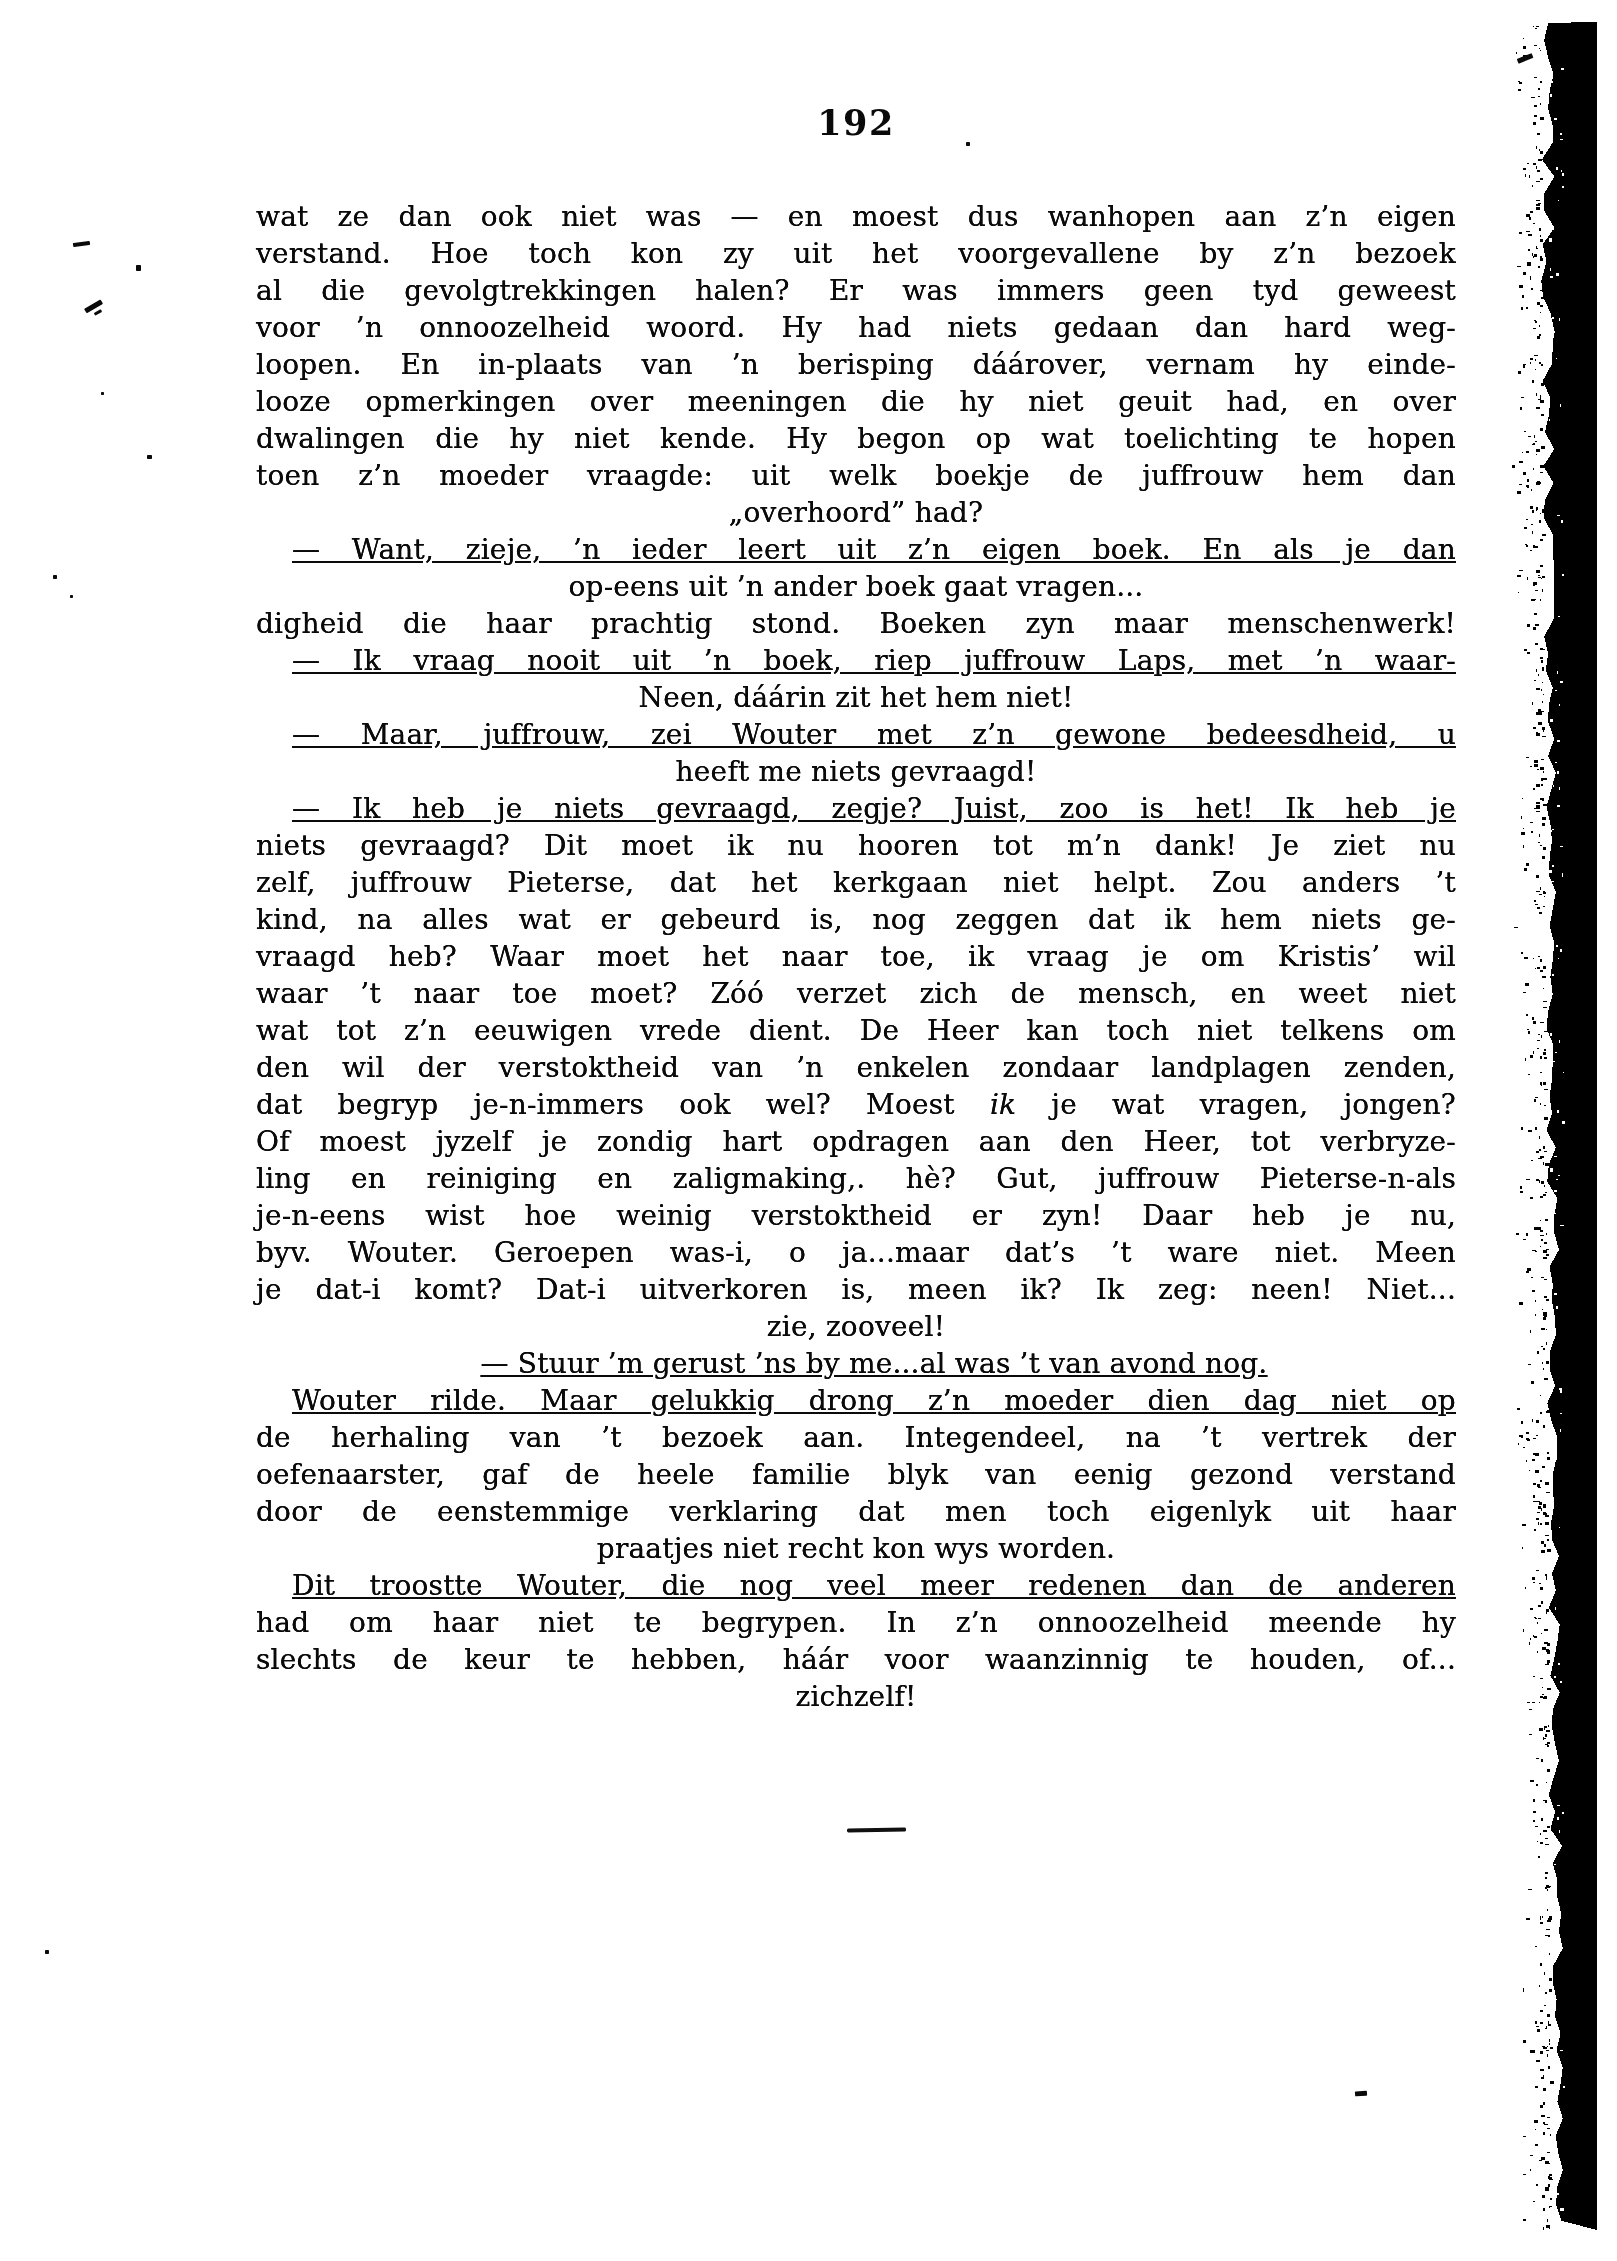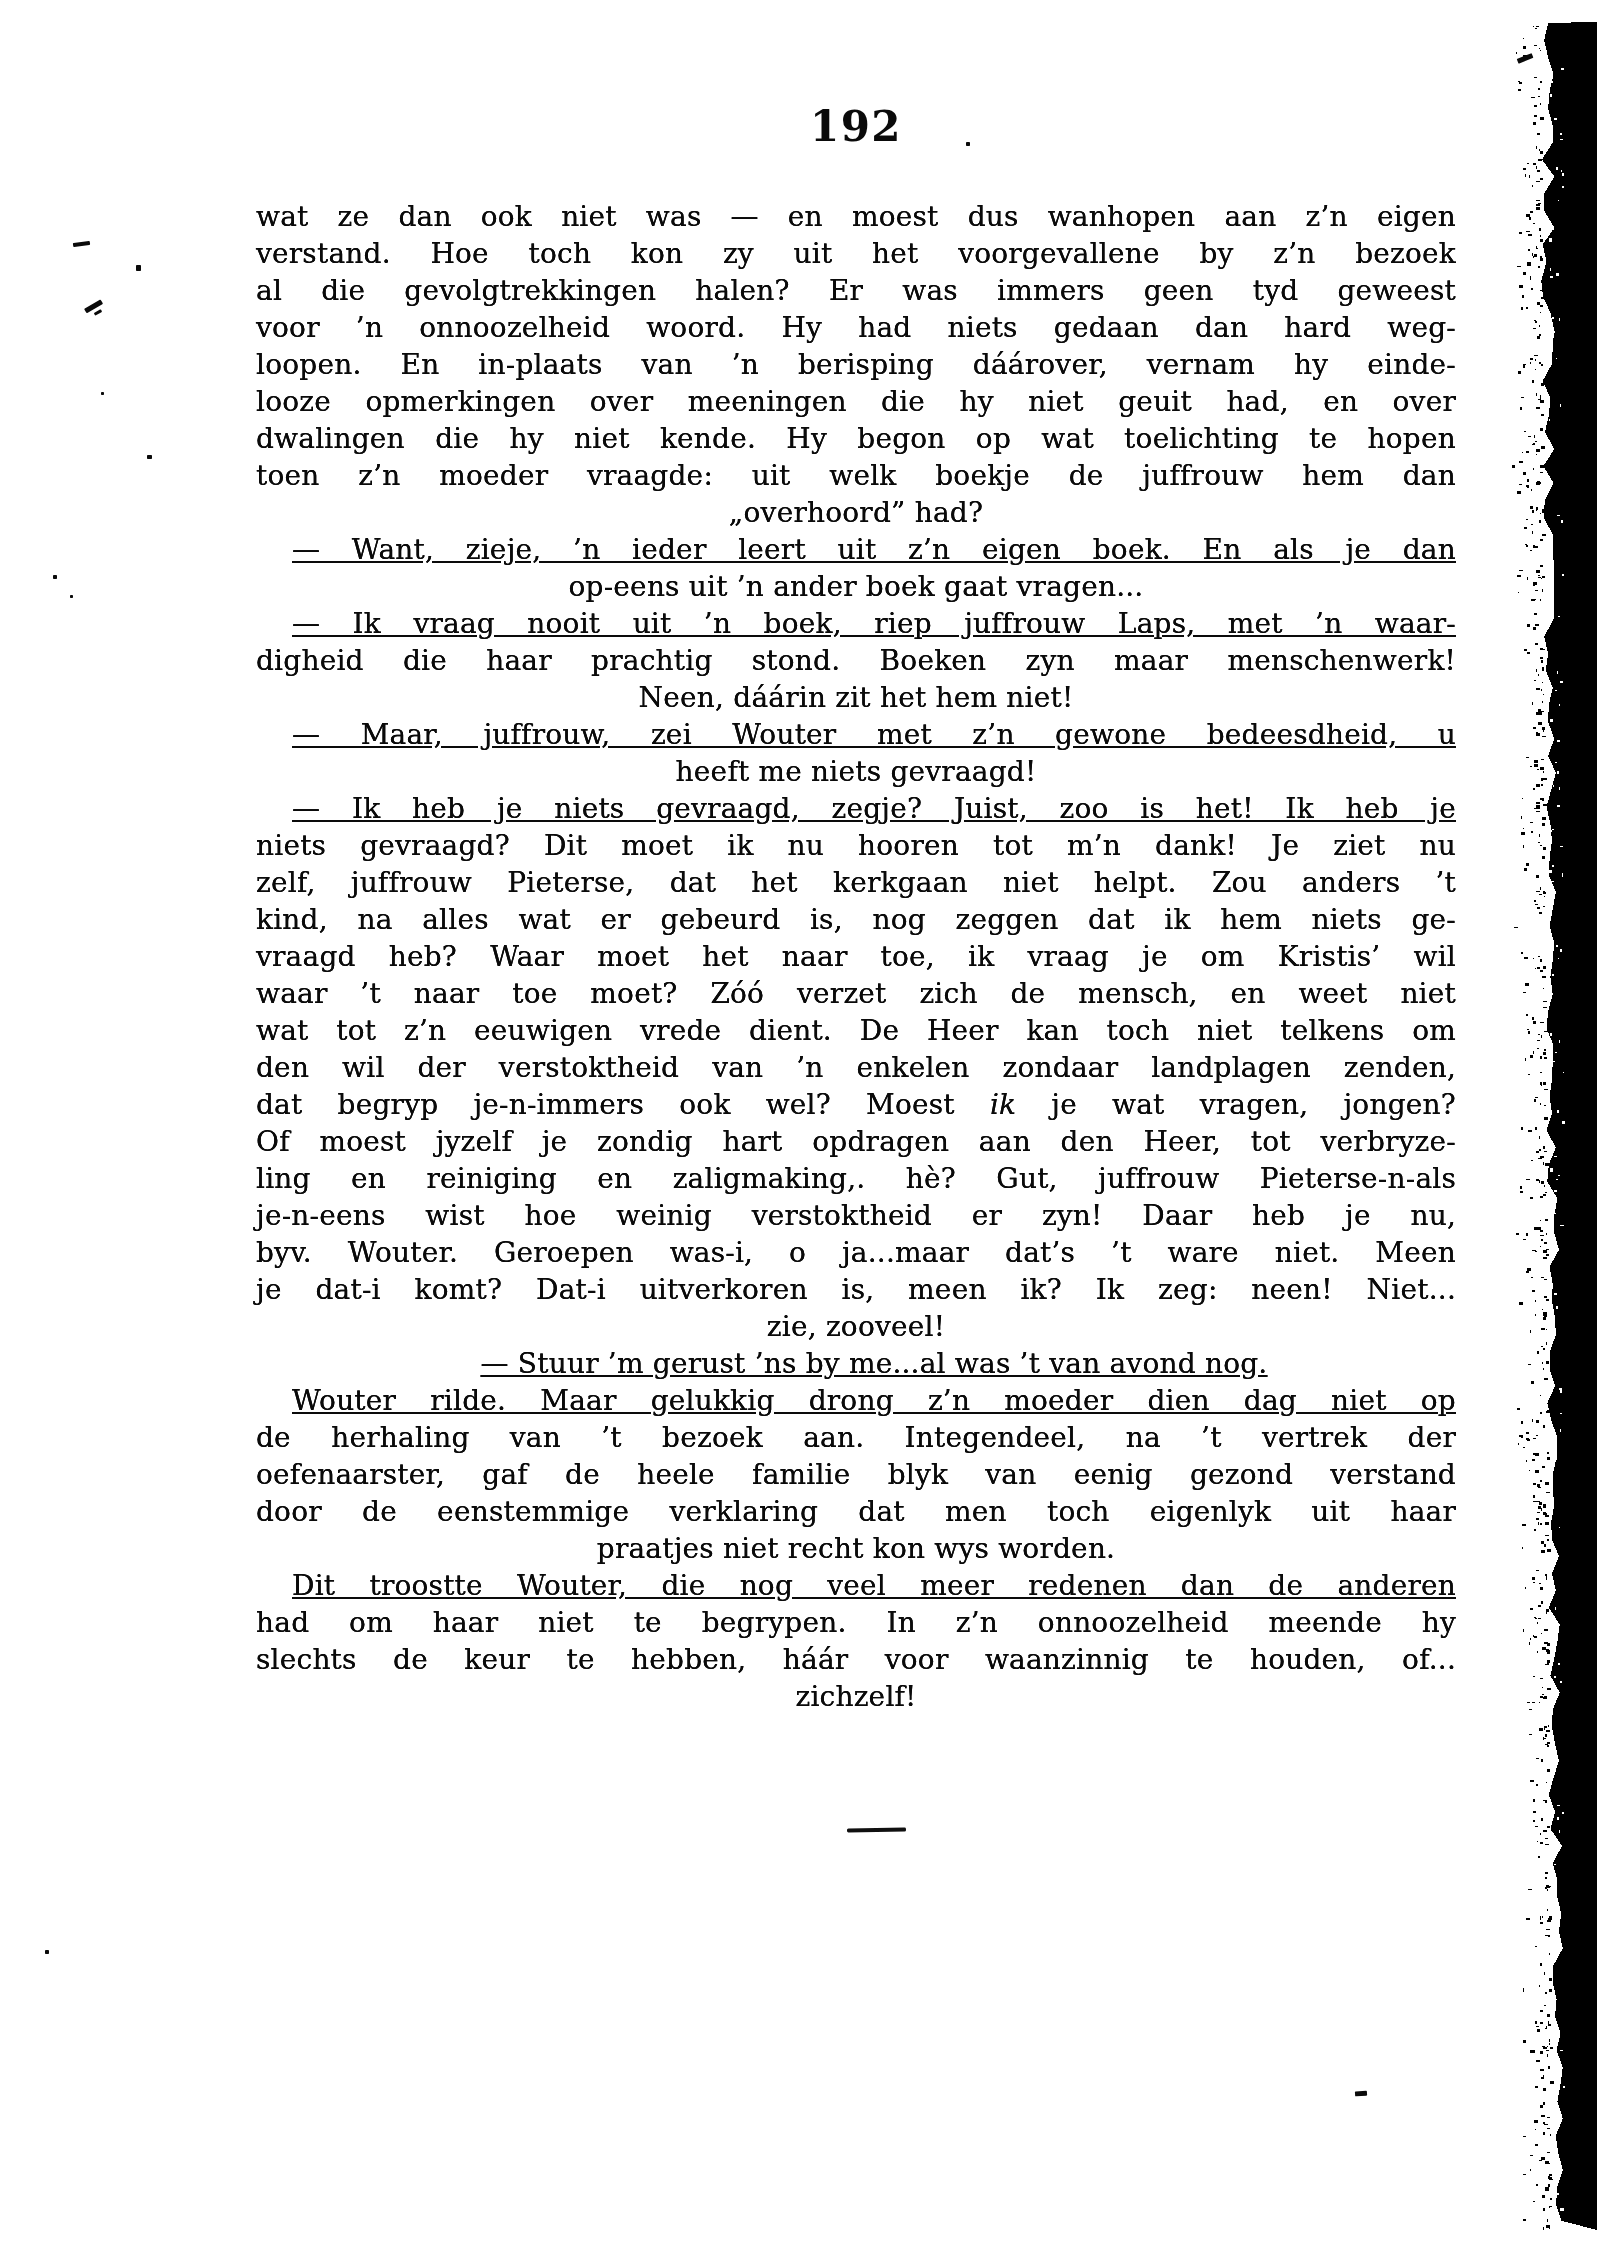--- a/index.html
+++ b/index.html
@@ -8,21 +8,21 @@
     width:1618px;height:2261px;
     background:#ffffff;
     overflow:hidden;
     font-family:"DejaVu Serif","Liberation Serif",serif;
     color:#0a0a0a;
   }
   #page-number{
     position:absolute;
     left:256px;top:102px;width:1200px;
     text-align:center;
-    font-size:42px;font-weight:bold;
+    font-size:35px;font-weight:bold;
     letter-spacing:1.5px;
     color:#0a0a0a;
   }
   #text-block{
     position:absolute;
     left:256px;top:198px;width:1200px;
     font-size:28px;
     line-height:37px;
     text-shadow:0 0 0.5px #000;
     letter-spacing:0.2px;
@@ -48,22 +48,22 @@
       <div class="tline just"><span>verstand. Hoe toch kon zy uit het voorgevallene by z’n bezoek</span></div>
       <div class="tline just"><span>al die gevolgtrekkingen halen? Er was immers geen tyd geweest</span></div>
       <div class="tline just"><span>voor ’n onnoozelheid woord. Hy had niets gedaan dan hard weg-</span></div>
       <div class="tline just"><span>loopen. En in-plaats van ’n berisping dáárover, vernam hy einde-</span></div>
       <div class="tline just"><span>looze opmerkingen over meeningen die hy niet geuit had, en over</span></div>
       <div class="tline just"><span>dwalingen die hy niet kende. Hy begon op wat toelichting te hopen</span></div>
       <div class="tline just"><span>toen z’n moeder vraagde: uit welk boekje de juffrouw hem dan</span></div>
       <div class="tline left"><span>„overhoord” had?</span></div>
       <div class="tline just ind"><span>— Want, zieje, ’n ieder leert uit z’n eigen boek. En als je dan</span></div>
       <div class="tline left"><span>op-eens uit ’n ander boek gaat vragen...</span></div>
+      <div class="tline just"><span>digheid die haar prachtig stond. Boeken zyn maar menschenwerk!</span></div>
       <div class="tline just ind"><span>— Ik vraag nooit uit ’n boek, riep juffrouw Laps, met ’n waar-</span></div>
-      <div class="tline just"><span>digheid die haar prachtig stond. Boeken zyn maar menschenwerk!</span></div>
       <div class="tline left"><span>Neen, dáárin zit het hem niet!</span></div>
       <div class="tline just ind"><span>— Maar, juffrouw, zei Wouter met z’n gewone bedeesdheid, u</span></div>
       <div class="tline left"><span>heeft me niets gevraagd!</span></div>
       <div class="tline just ind"><span>— Ik heb je niets gevraagd, zegje? Juist, zoo is het! Ik heb je</span></div>
       <div class="tline just"><span>niets gevraagd? Dit moet ik nu hooren tot m’n dank! Je ziet nu</span></div>
       <div class="tline just"><span>zelf, juffrouw Pieterse, dat het kerkgaan niet helpt. Zou anders ’t</span></div>
       <div class="tline just"><span>kind, na alles wat er gebeurd is, nog zeggen dat ik hem niets ge-</span></div>
       <div class="tline just"><span>vraagd heb? Waar moet het naar toe, ik vraag je om Kristis’ wil</span></div>
       <div class="tline just"><span>waar ’t naar toe moet? Zóó verzet zich de mensch, en weet niet</span></div>
       <div class="tline just"><span>wat tot z’n eeuwigen vrede dient. De Heer kan toch niet telkens om</span></div>

